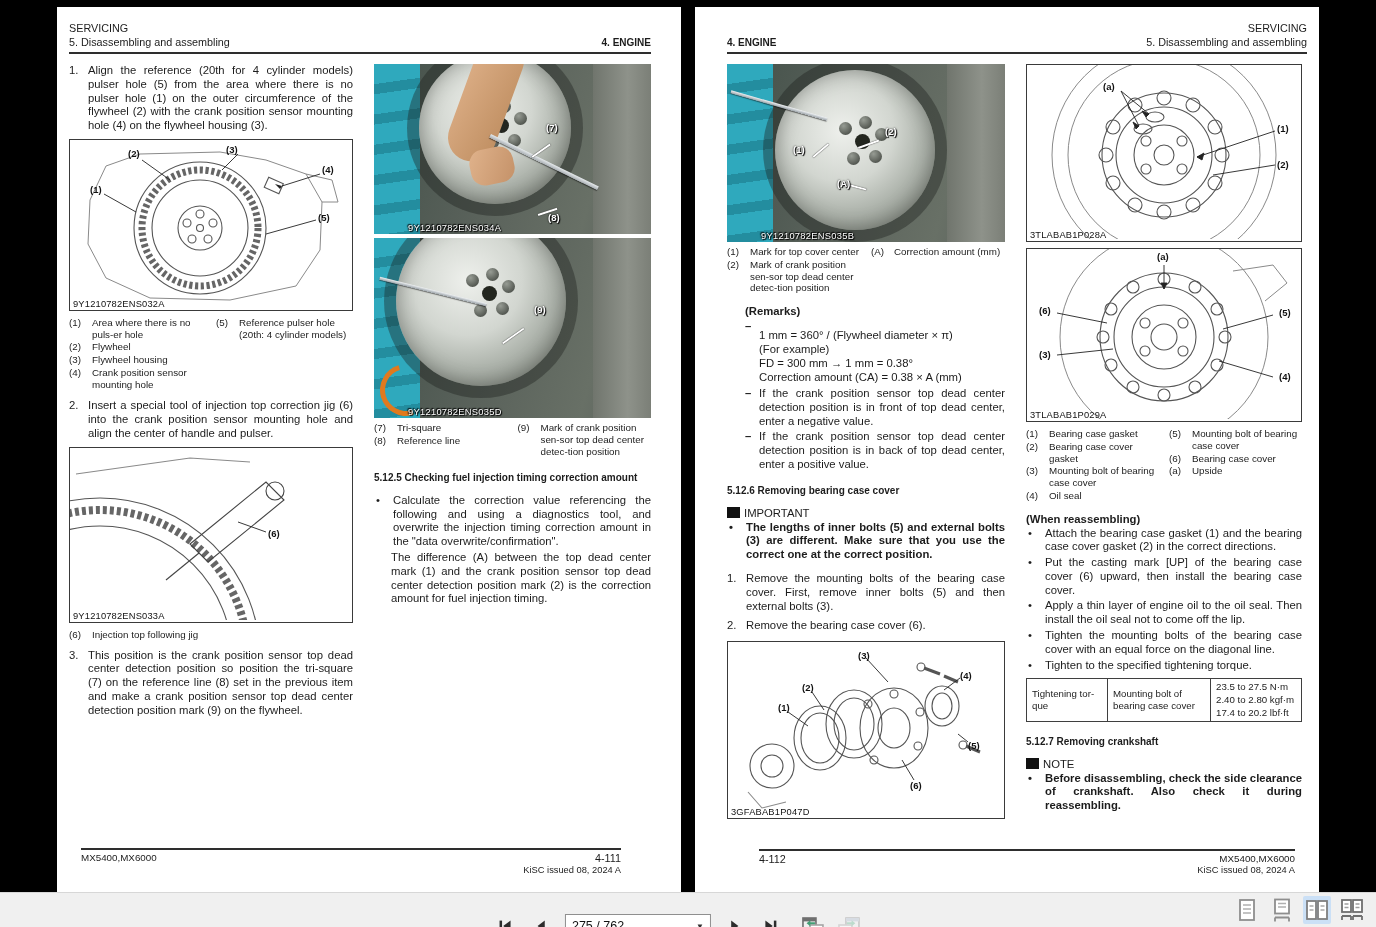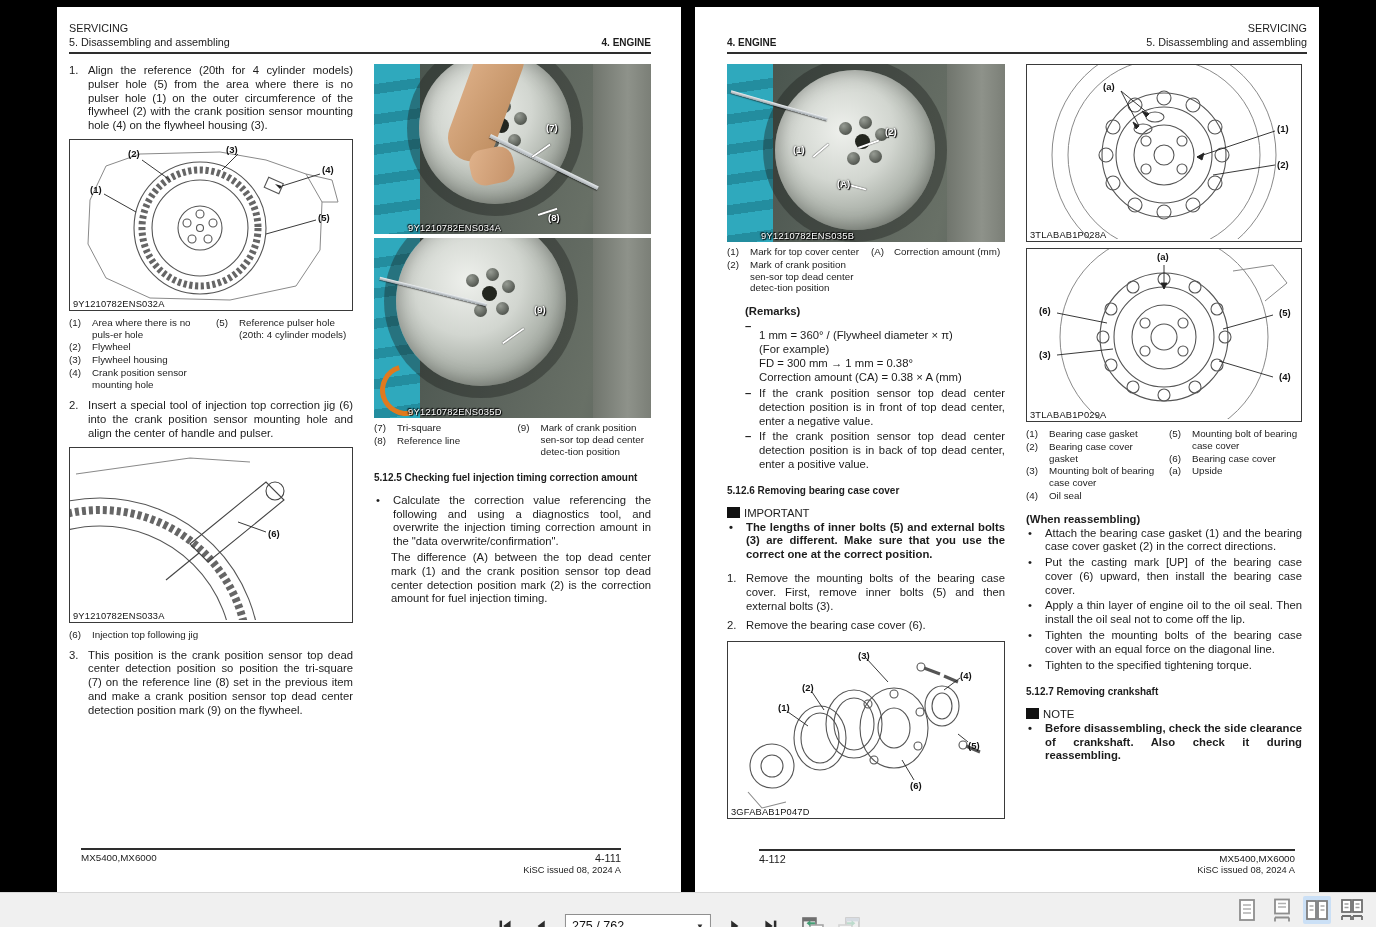--- a/index.html
+++ b/index.html
@@ -567,20 +567,33 @@
           </div>
     <div class="bullet">
             <span class="m">•</span>
             <span class="t">Tighten the mounting bolts of the bearing case cover with an equal force on the diagonal line.</span>
           </div>
     <div class="bullet">
             <span class="m">•</span>
             <span class="t">Tighten to the specified tightening torque.</span>
           </div>
 
+    <table class="tt">
+      <tbody>
+              <tr>
+        <td style="width:70px;">Tightening tor-que</td>
+        <td style="width:92px;">Mounting bolt of bearing case cover</td>
+        <td>
+          <span style="display:block;">23.5 to 27.5 N·m</span>
+          <span style="display:block;">2.40 to 2.80 kgf·m</span>
+          <span style="display:block;">17.4 to 20.2 lbf·ft</span>
+        </td>
+      </tr>
+    </tbody>
+          </table>
 
     <div class="h3">5.12.7 Removing crankshaft</div>
     <div class="implbl">
       <span class="sq"></span>
       <span>NOTE</span>
     </div>
     <div class="bullet b">
       <span class="m">•</span>
       <span class="t">Before disassembling, check the side clearance of crankshaft. Also check it during reassembling.</span>
     </div>

